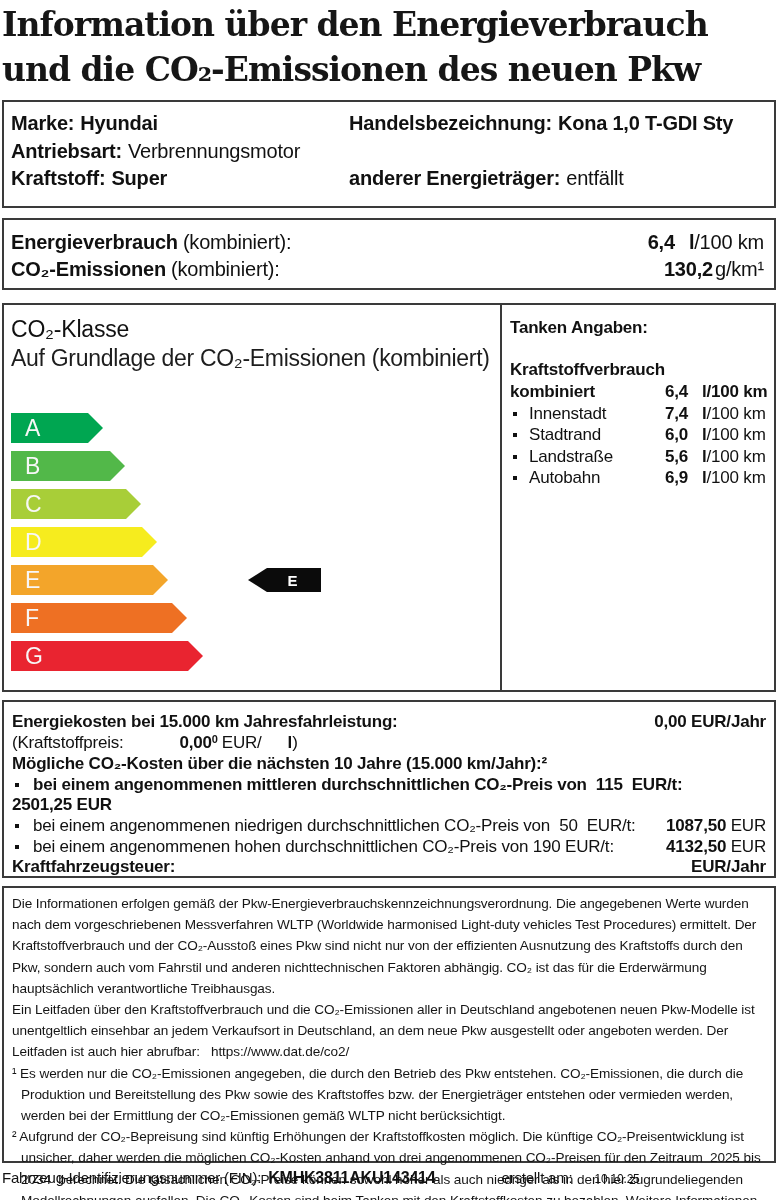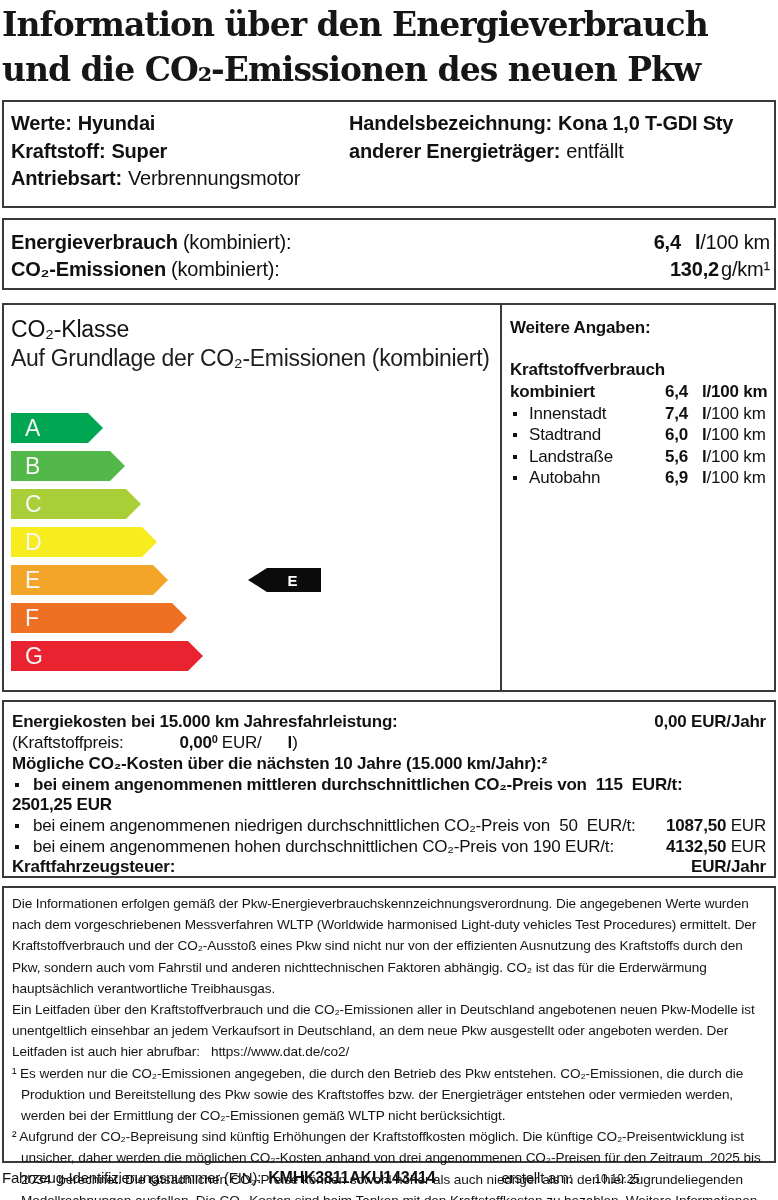--- a/index.html
+++ b/index.html
@@ -14,21 +14,21 @@
 
   
   .veh{left:2px;top:100px;width:774px;height:108px;padding:8px 0 0 7px;font-size:20px;letter-spacing:-0.2px;}
   .veh-row{position:relative;line-height:27.5px;white-space:nowrap;}
   .veh-row .lbl{font-weight:700;}
   .veh-row .val{margin-left:6px;}
   .veh-row .val.b{font-weight:700;}
   .veh-row .right{position:absolute;left:338px;top:0;}
 
   
-  .cons{left:2px;top:218px;width:774px;height:72px;padding:9px 4px 0 7px;font-size:20px;letter-spacing:-0.2px;}
+  .cons{left:2px;top:218px;width:774px;height:72px;padding:9px 10px 0 7px;font-size:20px;letter-spacing:-0.2px;}
   .cons-row{display:flex;justify-content:space-between;align-items:baseline;line-height:27px;}
   .cons-row .lb{font-weight:700;}
   .cons-row .lr{margin-left:5px;}
   .cons-right{display:flex;align-items:baseline;}
   .cons-right .num{font-weight:700;}
   .g14{width:14px;display:inline-block;}
   .g2{width:2px;display:inline-block;}
   .unit-l{font-weight:700;}
 
   
@@ -87,33 +87,33 @@
 </head>
 <body>
 
 <div class="title">
   <div>Information über den Energieverbrauch</div>
   <div>und die CO₂-Emissionen des neuen Pkw</div>
 </div>
 
 <div class="box veh">
   <div class="veh-row">
-    <span class="lbl">Werte:</span><span class="val b">Hyundai</span>
+    <span class="lbl">Marke:</span><span class="val b">Hyundai</span>
     <span class="right">
       <span class="lbl">Handelsbezeichnung:</span><span class="val b">Kona 1,0 T-GDI Sty</span>
     </span>
+  </div>
+  <div class="veh-row">
+    <span class="lbl">Antriebsart:</span><span class="val">Verbrennungsmotor</span>
   </div>
   <div class="veh-row">
     <span class="lbl">Kraftstoff:</span><span class="val b">Super</span>
     <span class="right">
       <span class="lbl">anderer Energieträger:</span><span class="val">entfällt</span>
     </span>
-  </div>
-  <div class="veh-row">
-    <span class="lbl">Antriebsart:</span><span class="val">Verbrennungsmotor</span>
   </div>
 </div>
 
 <div class="box cons">
   <div class="cons-row">
     <span>
       <span class="lb">Energieverbrauch</span><span class="lr">(kombiniert):</span>
     </span>
     <span class="cons-right">
       <span class="num">6,4</span>
@@ -159,21 +159,21 @@
         </div>
       <div class="arrow" style="width:192px;background:#e92430">
           <span>G</span>
         </div>
     </div>
     <div class="marker">
       <span>E</span>
     </div>
   </div>
   <div class="right-panel">
-    <div class="wa-h">Weitere Angaben:</div>
+    <div class="wa-h">Tanken Angaben:</div>
     <div class="kv-h">Kraftstoffverbrauch</div>
     <div class="fuel-row combined">
       <span>kombiniert</span>
       <span class="fval">6,4</span>
       <span class="funit"><span class="unit-l">l</span><span>/100 km</span></span>
     </div>
     <div class="fuel-row">
       <span><span class="blt"></span><span>Innenstadt</span></span>
       <span class="fval">7,4</span>
       <span class="funit"><span class="unit-l">l</span><span>/100 km</span></span>

